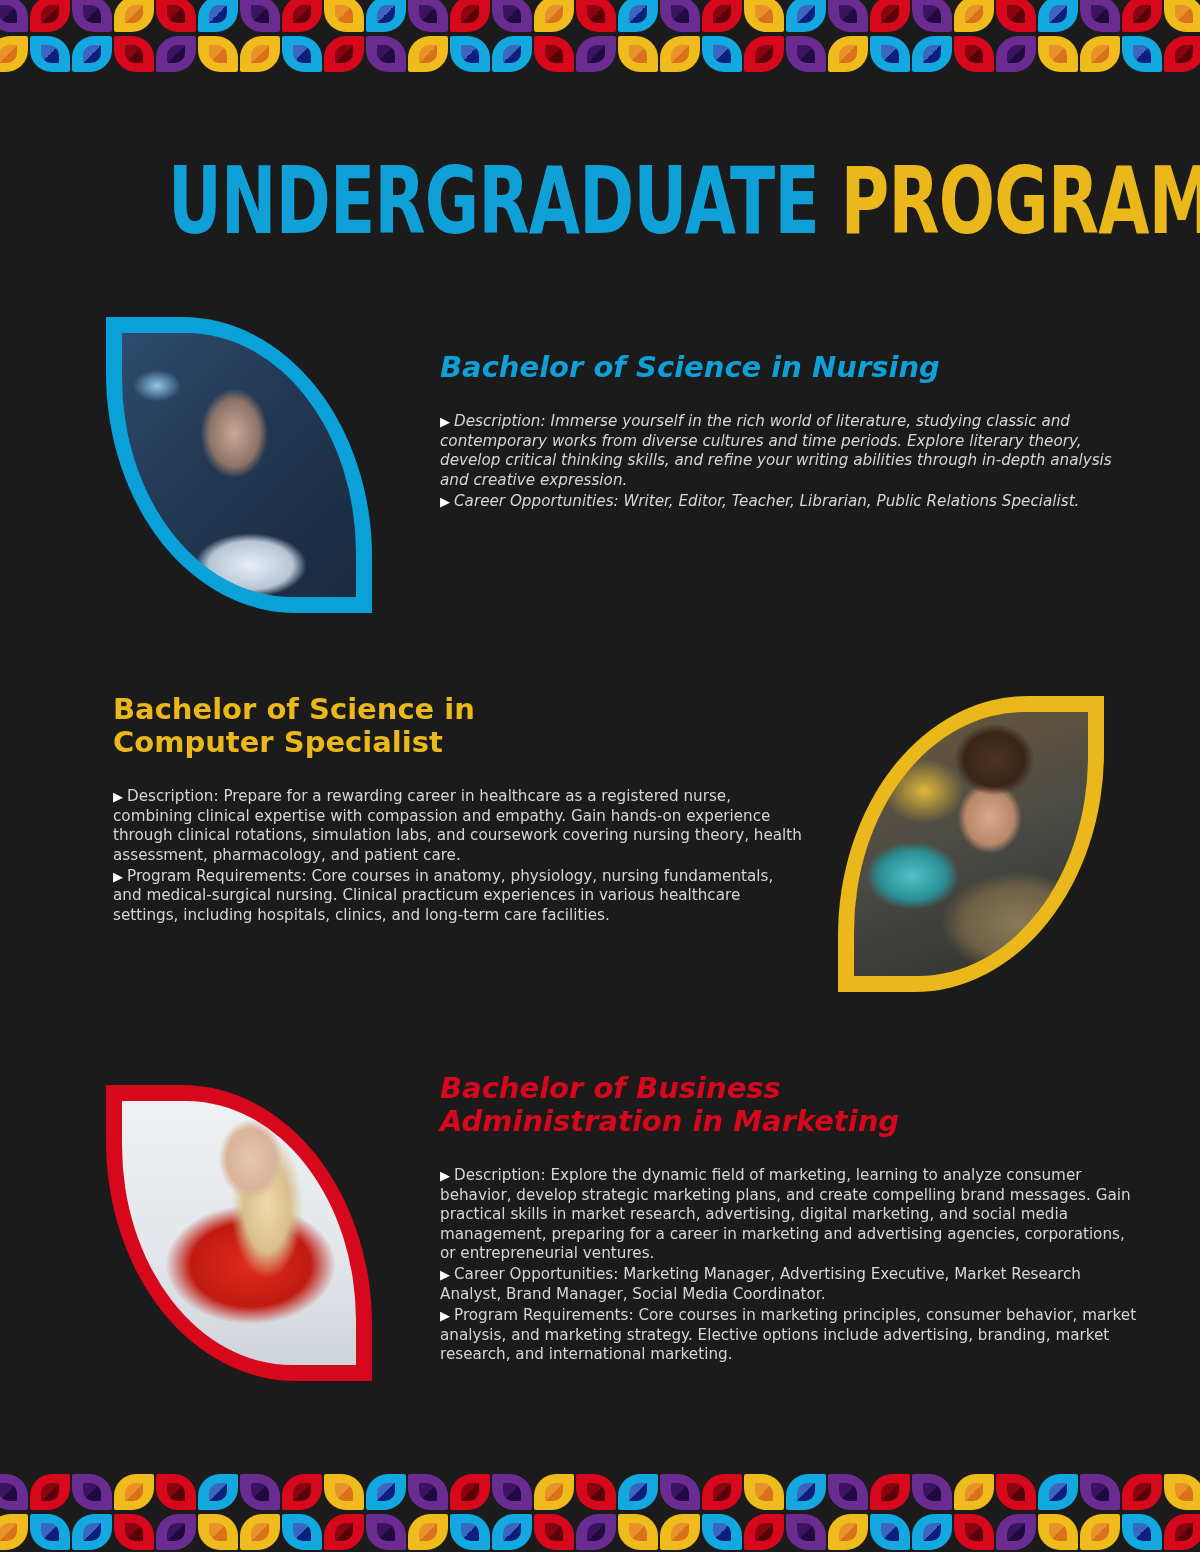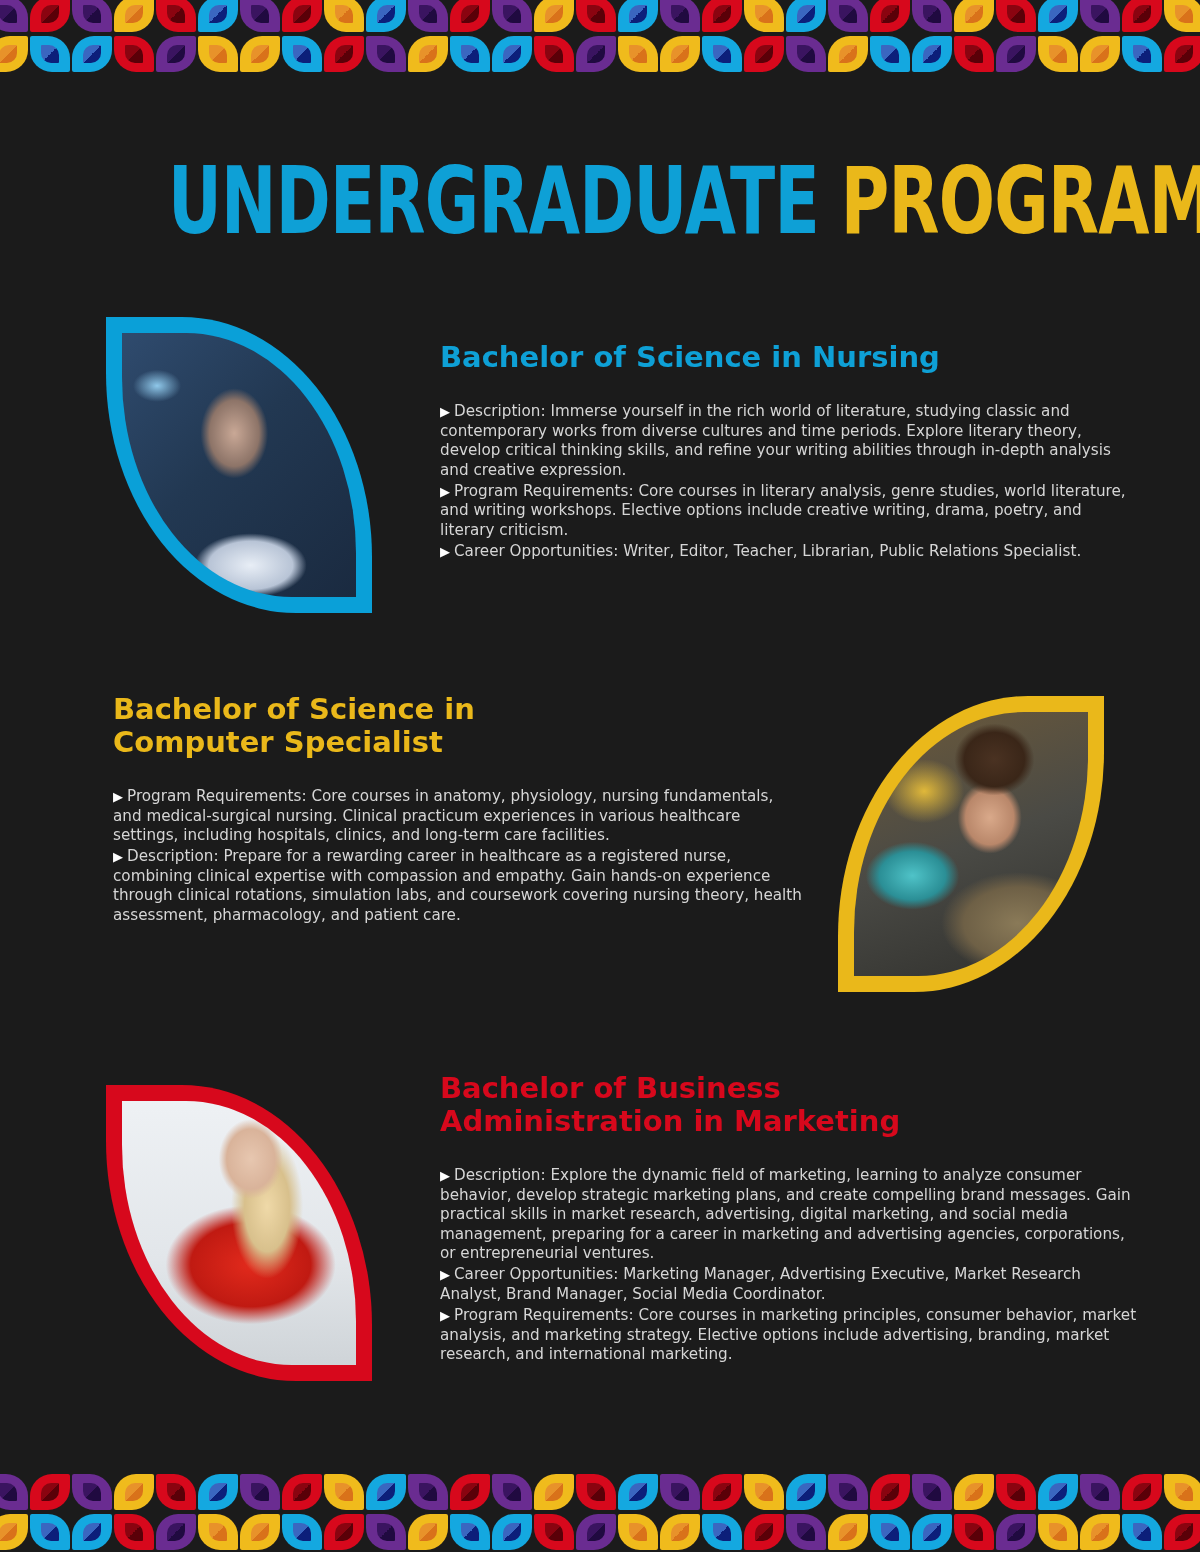--- a/index.html
+++ b/index.html
@@ -79,26 +79,26 @@
     
     .program { position: absolute; }
     .program h2 {
       font-family: "DejaVu Sans", sans-serif; font-weight: bold;
       font-size: 29px; line-height: 33px; letter-spacing: 0px;
     }
     .program .body { margin-top: 28px; font-size: 15.2px; line-height: 19.6px; color: #d6d6d6; }
     .program .body p { margin-bottom: 1.5px; }
     .program .tri { font-size: 13px; margin-right: 4px; color: #ffffff; }
 
-    .p1 { left: 440px; top: 341px; width: 690px; }
+    .p1 { left: 440px; top: 351px; width: 690px; font-style: italic; }
     .p1 h2 { color: #0ea0d6; }
     .p2 { left: 113px; top: 693px; width: 690px; }
     .p2 h2 { color: #eab81a; }
     .p3 { left: 440px; top: 1072px; width: 700px; }
-    .p3 h2 { color: #d7081c; }
+    .p3 h2 { color: #d7081c; font-style: italic; }
   </style>
 </head>
 <body>
 
 <div class="band top">
   <div class="tile-row r1" id="top-r1">
       <div class="tile" style="background: rgb(106, 44, 145);">
         <div class="in" style="background: linear-gradient(135deg, rgb(58, 20, 96) 50%, rgb(32, 10, 64) 50%);"></div>
       </div>
       <div class="tile flip" style="background: rgb(215, 8, 28);">
@@ -281,30 +281,29 @@
   <span class="w1">UNDERGRADUATE</span><span class="w2">PROGRAMS</span>
 </h1>
 
 <div class="leaf a leaf-1">
   <div class="photo" title="Woman in lab coat in a laboratory"></div>
 </div>
 <section class="program p1">
   <h2>Bachelor of Science in Nursing</h2>
   <div class="body">
     <p><span class="tri">▶</span><span>Description: Immerse yourself in the rich world of literature, studying classic and contemporary works from diverse cultures and time periods. Explore literary theory, develop critical thinking skills, and refine your writing abilities through in-depth analysis and creative expression.</span></p>
-    <p><span class="tri">▶</span><span>Program Requirements: Core courses in literary analysis, genre studies, world literature, and writing workshops. Elective options include creative writing, drama, poetry, and literary criticism.</span></p>
     <p><span class="tri">▶</span><span>Career Opportunities: Writer, Editor, Teacher, Librarian, Public Relations Specialist.</span></p>
   </div>
 </section>
 
 <section class="program p2">
   <h2 style="width:420px;">Bachelor of Science in Computer Specialist</h2>
   <div class="body">
+    <p><span class="tri">▶</span><span>Description: Prepare for a rewarding career in healthcare as a registered nurse, combining clinical expertise with compassion and empathy. Gain hands-on experience through clinical rotations, simulation labs, and coursework covering nursing theory, health assessment, pharmacology, and patient care.</span></p>
     <p><span class="tri">▶</span><span>Program Requirements: Core courses in anatomy, physiology, nursing fundamentals, and medical-surgical nursing. Clinical practicum experiences in various healthcare settings, including hospitals, clinics, and long-term care facilities.</span></p>
-    <p><span class="tri">▶</span><span>Description: Prepare for a rewarding career in healthcare as a registered nurse, combining clinical expertise with compassion and empathy. Gain hands-on experience through clinical rotations, simulation labs, and coursework covering nursing theory, health assessment, pharmacology, and patient care.</span></p>
   </div>
 </section>
 <div class="leaf b leaf-2">
   <div class="photo" title="Student with glasses working on a laptop"></div>
 </div>
 
 <div class="leaf a leaf-3">
   <div class="photo" title="Woman in red sweater writing notes"></div>
 </div>
 <section class="program p3">

